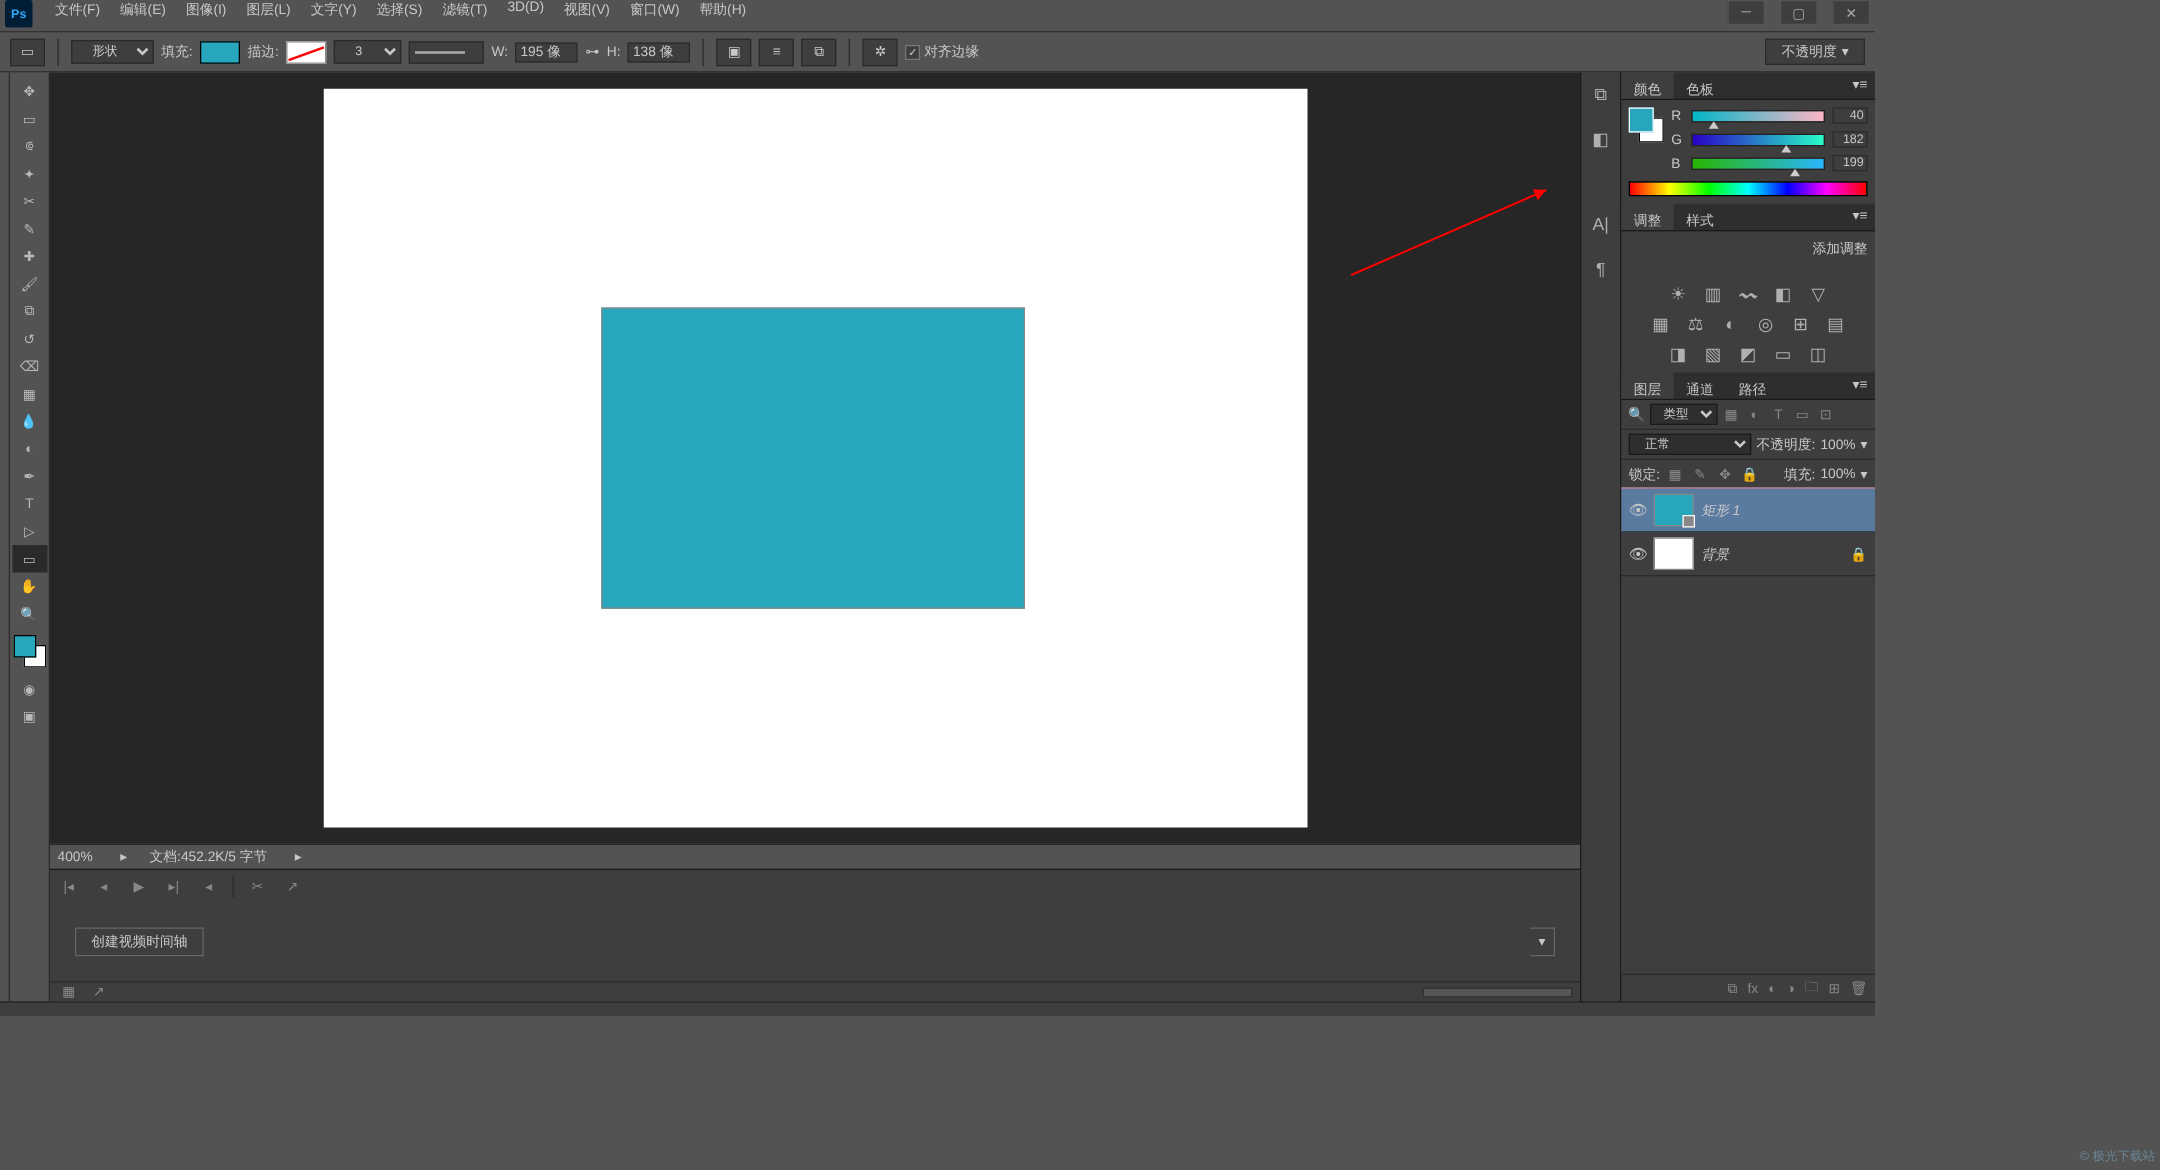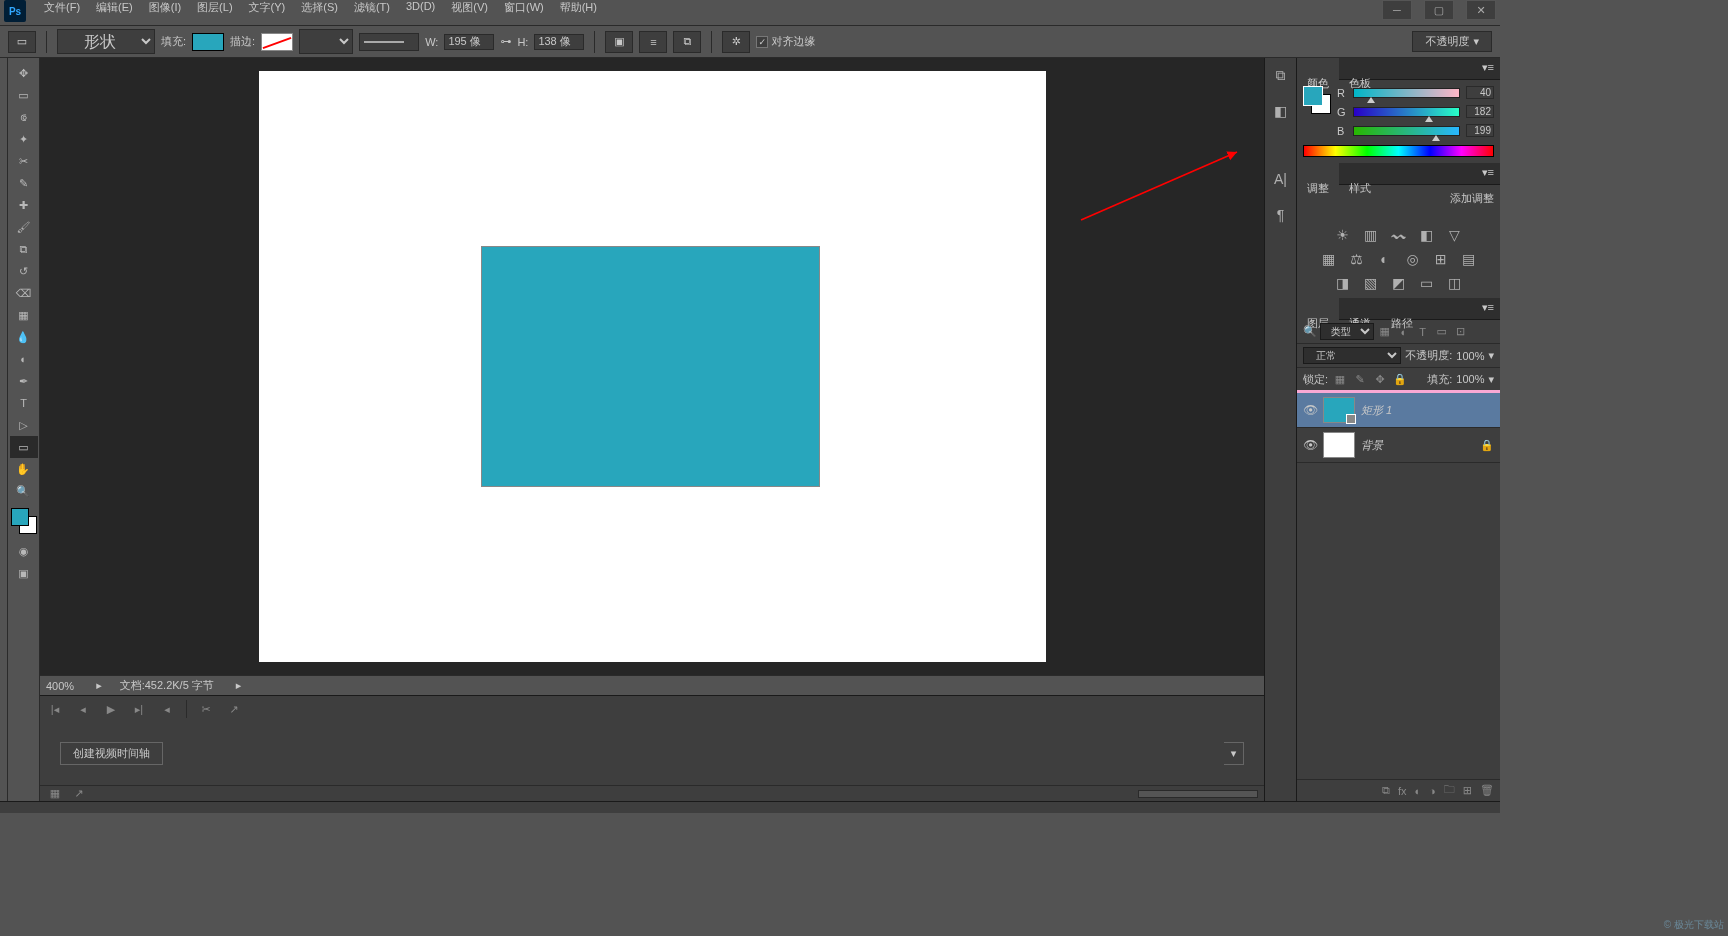--- a/index.html
+++ b/index.html
@@ -8,21 +8,21 @@
 
 .menubar { background: #535353; height: 26px; display: flex; align-items: flex-start; padding: 0 4px; border-bottom: 1px solid #2a2a2a; }
 .ps-logo { width: 22px; height: 22px; background: #001e36; color: #31a8ff; display: flex; align-items: center; justify-content: center; font-weight: bold; font-size: 10px; border-radius: 2px; margin-right: 10px; }
 .menu-item { padding: 0 8px; cursor: pointer; }
 .window-controls { margin-left: auto; display: flex; gap: 12px; }
 .win-btn { width: 30px; height: 20px; background: #3e3e3e; border: 1px solid #555; display: flex; align-items: center; justify-content: center; cursor: pointer; color: #aaa; }
 
 
 .options-bar { background: #535353; height: 32px; display: flex; align-items: center; padding: 0 8px; gap: 6px; border-bottom: 1px solid #2a2a2a; }
 .opt-icon { width: 28px; height: 22px; background: #3e3e3e; border: 1px solid #2a2a2a; display: flex; align-items: center; justify-content: center; }
-.opt-select { background: #3e3e3e; border: 1px solid #2a2a2a; padding: 2px 22px; color: #c8c8c8; font-size: 16px; }
+.opt-select { background: #3e3e3e; border: 1px solid #2a2a2a; padding: 2px 12px; color: #c8c8c8; font-size: 10px; }
 .fill-swatch { width: 32px; height: 18px; background: #28a6bc; border: 1px solid #000; }
 .stroke-swatch { width: 32px; height: 18px; background: #fff; border: 1px solid #888; position: relative; }
 .stroke-swatch::after { content: ''; position: absolute; top: 50%; left: 0; right: 0; border-top: 2px solid red; transform: rotate(-20deg); }
 .opt-input { background: #3e3e3e; border: 1px solid #2a2a2a; color: #c8c8c8; width: 50px; padding: 1px 3px; font-size: 11px; }
 .stroke-style { width: 60px; height: 18px; background: #3e3e3e; border: 1px solid #2a2a2a; display: flex; align-items: center; }
 .stroke-style::before { content: ''; width: 40px; border-top: 2px solid #aaa; margin: 0 4px; }
 .opt-divider { width: 1px; height: 22px; background: #2a2a2a; margin: 0 4px; }
 .chk { display: flex; align-items: center; gap: 3px; }
 .checkbox { width: 12px; height: 12px; border: 1px solid #777; background: #3e3e3e; display: inline-flex; align-items: center; justify-content: center; font-size: 9px; color: #ccc; }
 .workspace-btn { margin-left: auto; padding: 2px 12px; background: #3e3e3e; border: 1px solid #2a2a2a; display: flex; align-items: center; gap: 4px; }
@@ -63,21 +63,21 @@
 .create-dd { width: 20px; border: 1px solid #666; border-left: none; display: flex; align-items: center; justify-content: center; }
 .timeline-footer { height: 16px; border-top: 1px solid #2a2a2a; display: flex; padding: 0 6px; gap: 6px; align-items: center; }
 
 
 .right-collapsed { width: 32px; background: #3e3e3e; border-left: 1px solid #1a1a1a; display: flex; flex-direction: column; align-items: center; padding-top: 6px; gap: 14px; }
 .collapse-icon { width: 22px; height: 22px; color: #b0b0b0; display: flex; align-items: center; justify-content: center; font-size: 14px; }
 
 
 .right-panels { width: 204px; background: #3e3e3e; border-left: 1px solid #1a1a1a; display: flex; flex-direction: column; }
 .panel-tabs { display: flex; background: #2e2e2e; height: 22px; border-bottom: 1px solid #1a1a1a; }
-.panel-tab { padding: 18px 10px; font-size: 11px; cursor: pointer; }
+.panel-tab { padding: 6px 10px; font-size: 11px; cursor: pointer; }
 .panel-tab.active { background: #3e3e3e; }
 .panel-menu { margin-left: auto; padding: 3px 6px; cursor: pointer; }
 .color-panel { padding: 6px; display: flex; gap: 6px; }
 .color-sw-stack { position: relative; width: 28px; height: 28px; }
 .color-sw-stack .fg { position: absolute; width: 20px; height: 20px; background: #28a6bc; border: 1px solid #fff; z-index: 2; }
 .color-sw-stack .bg { position: absolute; right: 0; bottom: 0; width: 20px; height: 20px; background: #fff; border: 1px solid #000; }
 .sliders { flex: 1; display: flex; flex-direction: column; gap: 6px; }
 .slider-row { display: flex; align-items: center; gap: 6px; }
 .slider-label { width: 10px; font-size: 11px; }
 .slider-track { flex: 1; height: 10px; position: relative; border: 1px solid #222; }
@@ -87,21 +87,21 @@
 .adjust-panel { padding: 6px; }
 .adjust-label { font-size: 11px; margin-bottom: 20px; text-align: right; }
 .adjust-icons { display: flex; flex-wrap: wrap; gap: 8px; justify-content: center; }
 .adj-ic { width: 20px; height: 18px; color: #b0b0b0; display: flex; align-items: center; justify-content: center; font-size: 14px; }
 .layers-panel { flex: 1; display: flex; flex-direction: column; }
 .layers-toolbar { display: flex; gap: 3px; padding: 3px 6px; align-items: center; border-bottom: 1px solid #2a2a2a; }
 .layer-filter { background: #2e2e2e; border: 1px solid #1a1a1a; padding: 1px 6px; font-size: 10px; color: #c8c8c8; }
 .lyr-icon { width: 16px; height: 16px; color: #888; display: flex; align-items: center; justify-content: center; font-size: 11px; }
 .blend-row { display: flex; padding: 3px 6px; gap: 4px; align-items: center; border-bottom: 1px solid #2a2a2a; font-size: 11px; }
 .blend-select { background: #2e2e2e; border: 1px solid #1a1a1a; padding: 1px 8px; font-size: 10px; color: #c8c8c8; flex: 1; }
-.lock-row { display: flex; padding: 3px 6px; gap: 4px; align-items: center; border-bottom: 3px solid #f9a8d4; font-size: 11px; }
+.lock-row { display: flex; padding: 3px 6px; gap: 4px; align-items: center; border-bottom: 1px solid #f9a8d4; font-size: 11px; }
 .layer-list { flex: 1; background: #3e3e3e; overflow: auto; }
 .layer-row { display: flex; align-items: center; padding: 4px 6px; gap: 6px; border-bottom: 1px solid #2a2a2a; }
 .layer-row.selected { background: #5a7aa0; }
 .layer-eye { width: 14px; font-size: 12px; color: #c8c8c8; }
 .layer-thumb { width: 32px; height: 26px; background: #28a6bc; border: 1px solid #888; position: relative; }
 .layer-thumb.bg-l { background: #fff; }
 .layer-thumb .shape-badge { position: absolute; right: -2px; bottom: -2px; width: 10px; height: 10px; background: #888; border: 1px solid #fff; font-size: 7px; }
 .layer-name { font-size: 11px; font-style: italic; }
 .layer-lock { margin-left: auto; font-size: 11px; }
 .layers-footer { height: 22px; border-top: 1px solid #2a2a2a; display: flex; align-items: center; justify-content: flex-end; gap: 8px; padding: 0 6px; color: #888; }

